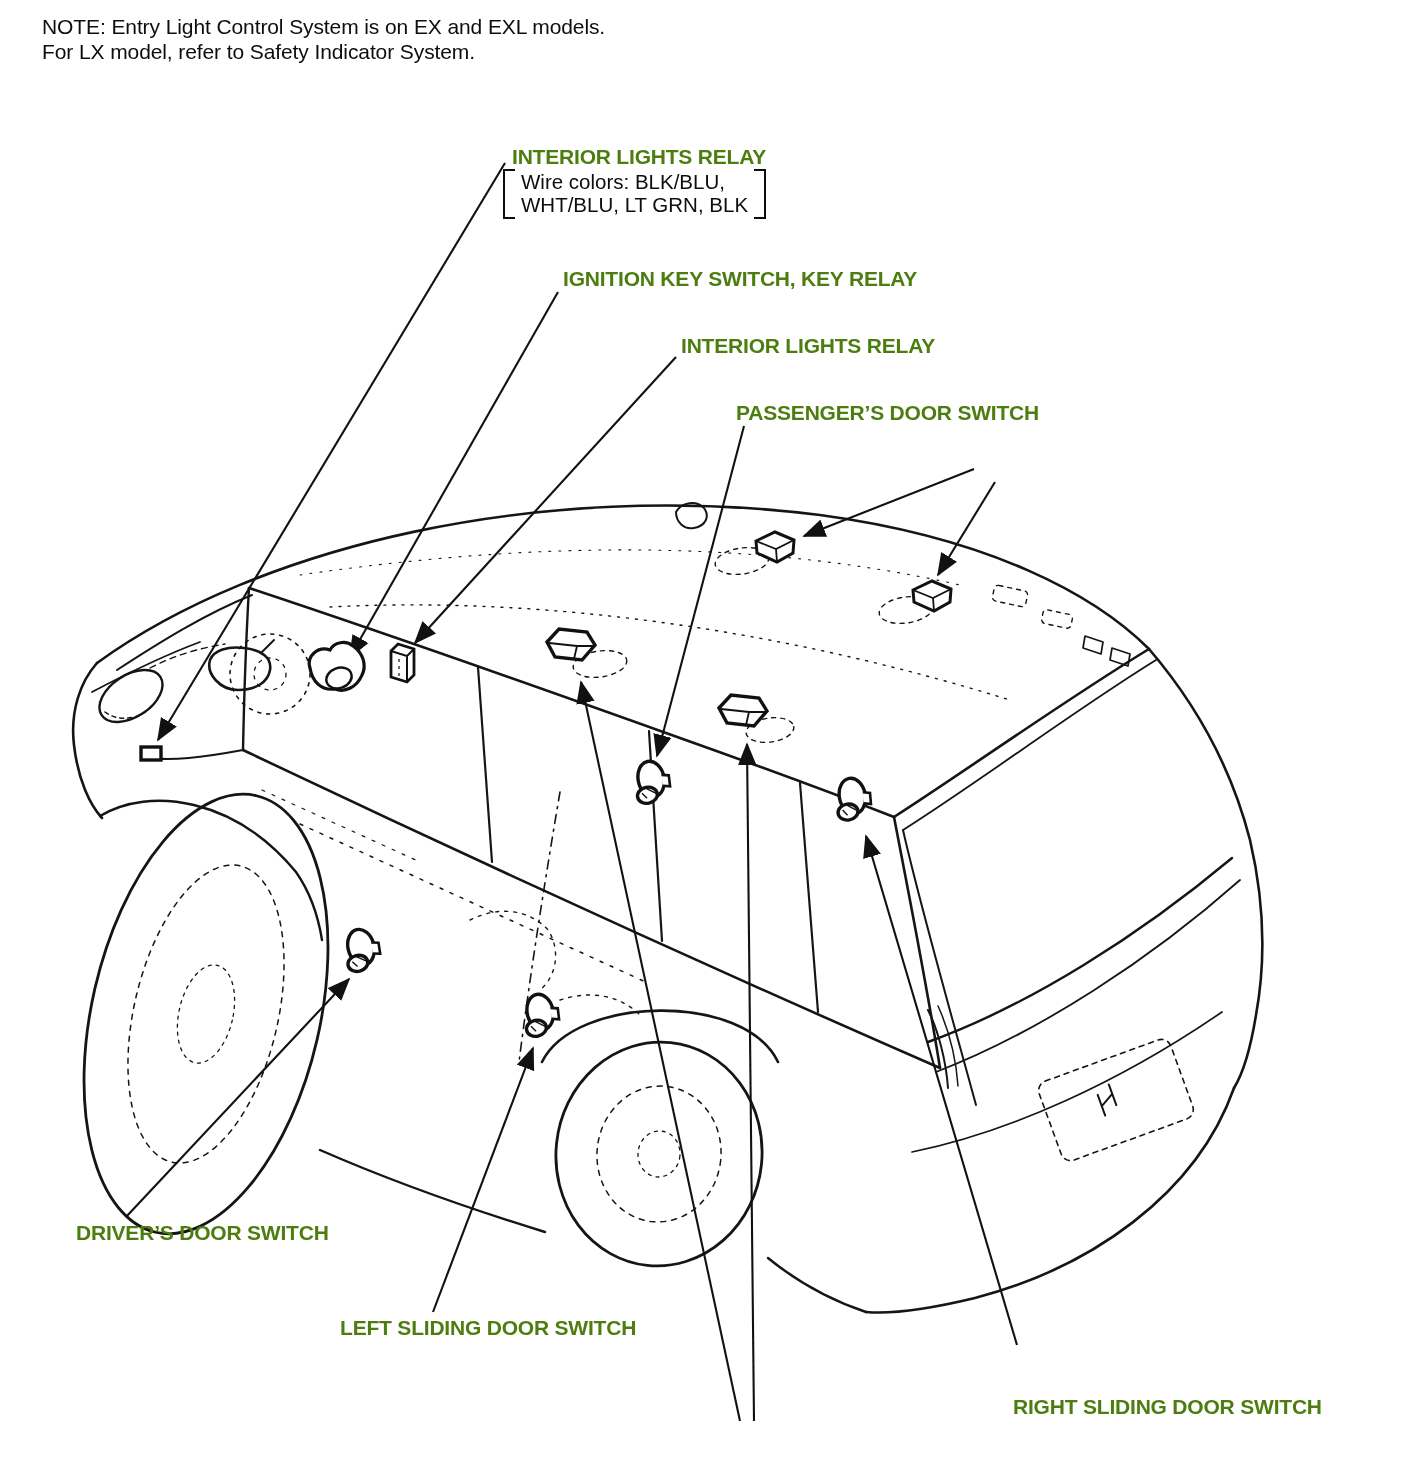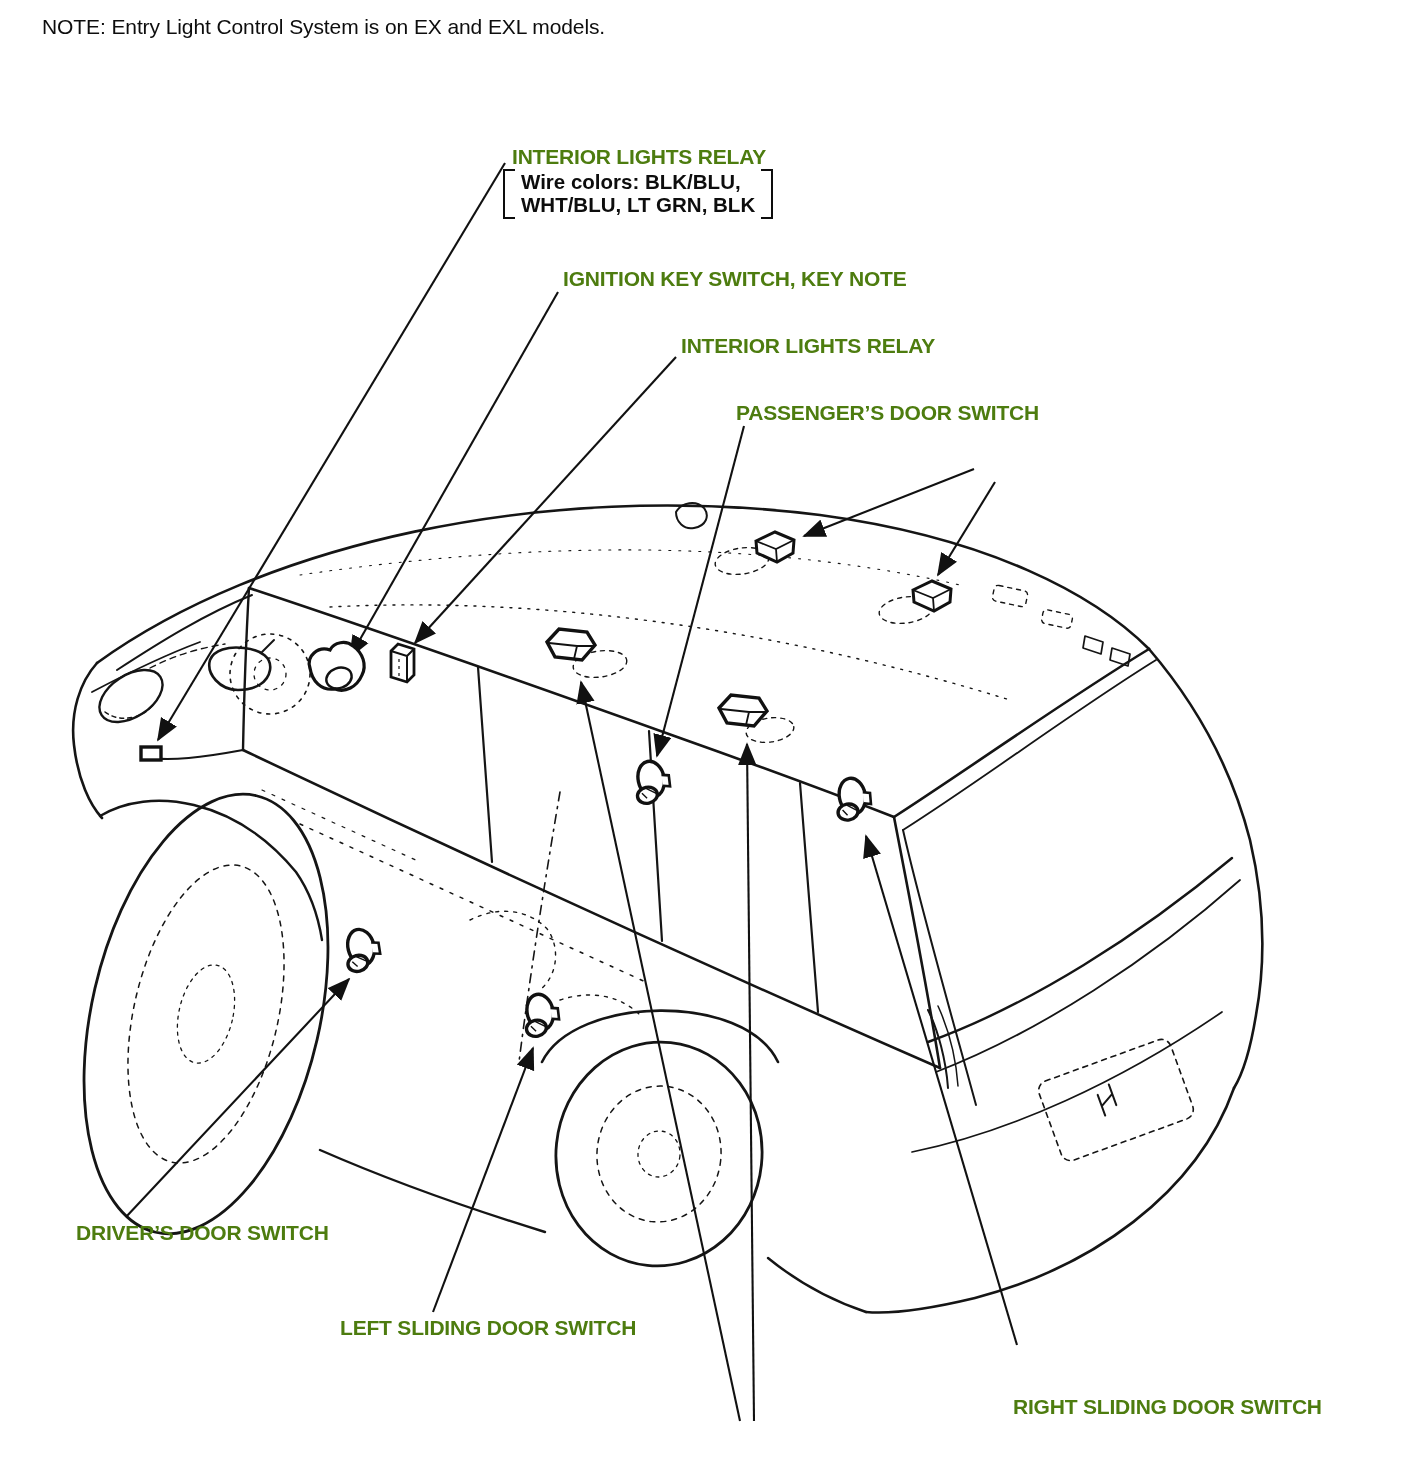--- a/index.html
+++ b/index.html
@@ -7,21 +7,21 @@
         font-family:"Liberation Sans", sans-serif;color:#0d0d0d;}
   svg{position:absolute;left:0;top:0;}
   .label{position:absolute;font-weight:bold;font-size:21px;letter-spacing:-0.2px;
          white-space:nowrap;color:#4d7c0f;}
   .note{position:absolute;left:42px;top:14px;font-size:21px;line-height:25px;
         font-weight:normal;letter-spacing:-0.1px;}
   .wire-wrap{position:absolute;left:503px;top:169px;display:flex;align-items:stretch;}
   .bracket{width:10px;}
   .bracket.l{border-left:2.5px solid #0d0d0d;border-top:2.5px solid #0d0d0d;border-bottom:2.5px solid #0d0d0d;}
   .bracket.r{border-right:2.5px solid #0d0d0d;border-top:2.5px solid #0d0d0d;border-bottom:2.5px solid #0d0d0d;}
-  .wire-text{padding:1px 6px 3px 6px;font-size:20.5px;line-height:23px;font-weight:bold;white-space:nowrap;}
+  .wire-text{padding:1px 6px 3px 6px;font-size:20.5px;line-height:23px;font-weight:normal;white-space:nowrap;}
 </style>
 </head>
 <body>
 
 <div id="page">
 
   <svg width="1408" height="1484" viewBox="0 0 1408 1484">
     <defs>
       <marker id="arr" viewBox="0 0 10 8" refX="9.2" refY="4" markerWidth="11" markerHeight="9" orient="auto-start-reverse">
         <path d="M0,0 L10,4 L0,8 z" fill="#111111"></path>
@@ -169,34 +169,35 @@
 
       <use href="#pin" transform="translate(652,783) rotate(-12)"></use>
       <use href="#pin" transform="translate(853,800) rotate(-10)"></use>
       <use href="#pin" transform="translate(362,951) rotate(-14)"></use>
       <use href="#pin" transform="translate(541,1016) rotate(-12)"></use>
     </g>
   </svg>
 
   <div class="note">
     <div>NOTE: Entry Light Control System is on EX and EXL models.</div>
+    <div>For LX model, refer to Safety Indicator System.</div>
   </div>
 
   <div class="label" style="left:512px;top:145px;">INTERIOR LIGHTS RELAY</div>
 
   <div class="wire-wrap">
     <div class="bracket l"></div>
     <div class="wire-text">
       <div>Wire colors: BLK/BLU,</div>
       <div>WHT/BLU, LT GRN, BLK</div>
     </div>
     <div class="bracket r"></div>
   </div>
 
-  <div class="label" style="left:563px;top:267px;">IGNITION KEY SWITCH, KEY NOTE</div>
+  <div class="label" style="left:563px;top:267px;">IGNITION KEY SWITCH, KEY RELAY</div>
 
   <div class="label" style="left:681px;top:334px;">INTERIOR LIGHTS RELAY</div>
 
   <div class="label" style="left:736px;top:401px;">PASSENGER’S DOOR SWITCH</div>
 
 
   <div class="label" style="left:76px;top:1221px;">DRIVER’S DOOR SWITCH</div>
 
   <div class="label" style="left:340px;top:1316px;">LEFT SLIDING DOOR SWITCH</div>
 

